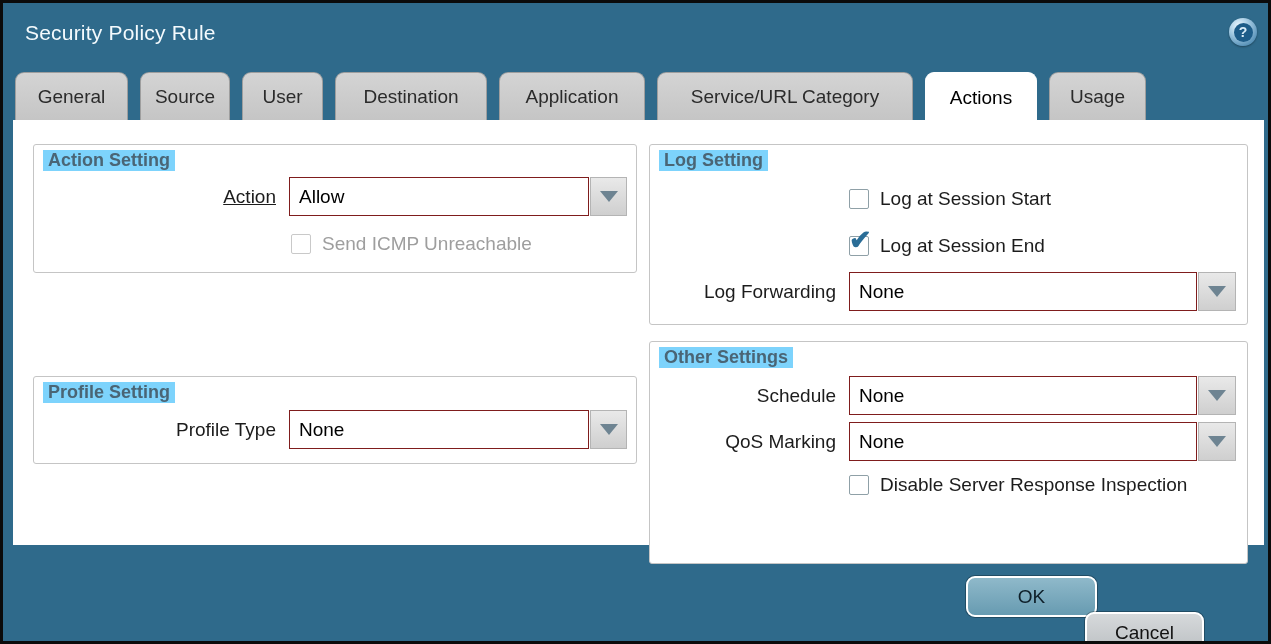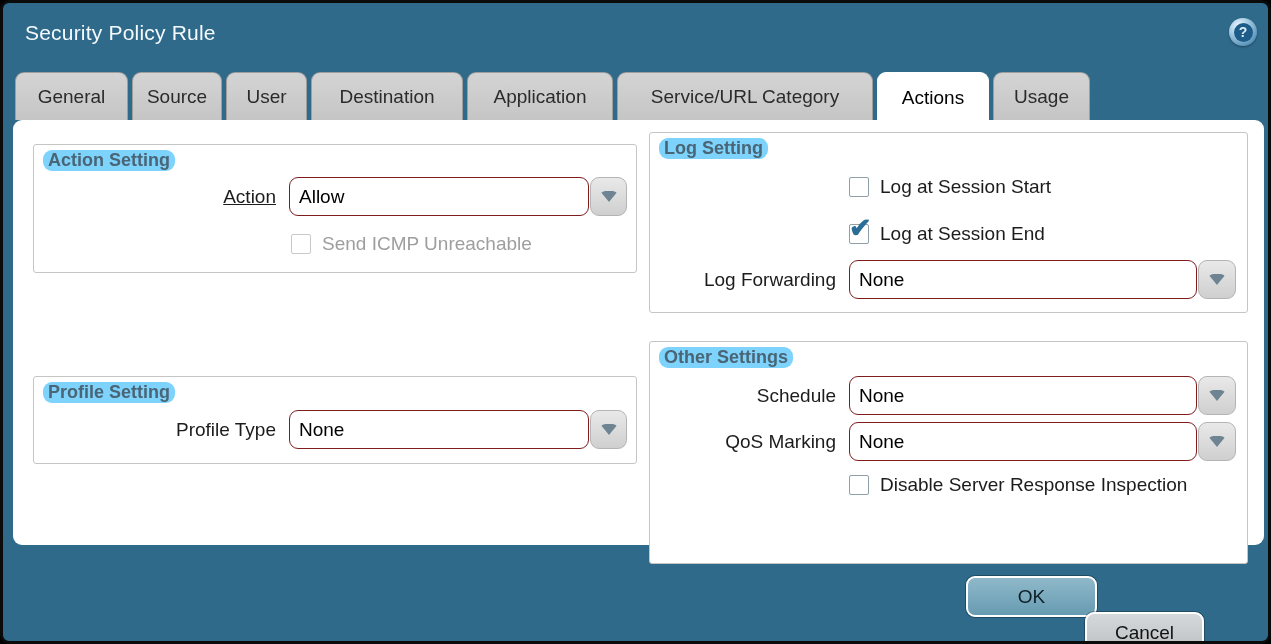--- a/index.html
+++ b/index.html
@@ -1,16 +1,16 @@
 <!DOCTYPE html>
 <html><head>
 <meta charset="utf-8">
 <style>
   html,body{margin:0;padding:0;background:#000;}
-  *{box-sizing:border-box;font-family:"Liberation Sans", sans-serif;border-radius:9px;}
+  *{box-sizing:border-box;font-family:"Liberation Sans", sans-serif;}
   .dialog{
     position:relative;width:1271px;height:644px;
     background:#2f6a8b;border:3px solid #0b0b0b;overflow:hidden;
   }
   
   .title{
     position:absolute;left:22px;top:18px;color:#f4fafd;font-size:21px;
     letter-spacing:.2px;
   }
   .help{
@@ -18,21 +18,21 @@
     background:radial-gradient(circle at 35% 28%, #eef8ff 0%, #a8cde4 35%, #5b94ba 75%, #3f7ba2 100%);
     display:flex;align-items:center;justify-content:center;cursor:pointer;
     box-shadow:0 1px 2px rgba(0,0,0,.35);
   }
   .help-inner{
     width:19px;height:19px;border-radius:50%;background:#1d5c88;
     color:#d8ecf8;font-size:14px;font-weight:bold;display:flex;
     align-items:center;justify-content:center;line-height:1;
   }
   
-  .tabs{position:absolute;left:12px;top:69px;display:flex;gap:4px;height:48px;}
+  .tabs{position:absolute;left:12px;top:69px;display:flex;gap:12px;height:48px;}
   .tab{
     height:48px;border-radius:9px 9px 0 0;display:flex;align-items:center;justify-content:center;
     background:linear-gradient(#d4d4d4,#c5c5c5);border:1px solid #9e9e9e;border-bottom:none;
     color:#2b2b2b;font-size:19px;cursor:pointer;z-index:1;
   }
   .tab.active{
     background:#fff;border-color:#fff;color:#000;height:50px;z-index:3;
   }
   
   .panel{
@@ -121,21 +121,21 @@
 
     <div class="group" style="left:20px;top:256px;width:604px;height:88px;padding-left:43px;">
       <span class="legend">Profile Setting</span>
       <div class="flabel" style="left:0;top:33px;width:242px;line-height:39px;">Profile Type</div>
       <div class="combo-input" style="left:255px;top:33px;width:300px;height:39px;">None</div>
       <div class="combo-btn" style="left:556px;top:33px;width:37px;height:39px;">
         <span class="tri"></span>
       </div>
     </div>
 
-    <div class="group" style="left:636px;top:12px;width:599px;height:181px;">
+    <div class="group" style="left:636px;top:24px;width:599px;height:181px;">
       <span class="legend">Log Setting</span>
       <div class="cb" style="left:199px;top:44px;"></div>
       <div class="cblabel" style="left:230px;top:44px;line-height:20px;">Log at Session Start</div>
       <div class="cb checked" style="left:199px;top:91px;">
           <span class="check">✔</span>
         </div>
       <div class="cblabel" style="left:230px;top:91px;line-height:20px;">Log at Session End</div>
       <div class="flabel" style="left:0;top:127px;width:186px;line-height:39px;">Log Forwarding</div>
       <div class="combo-input" style="left:199px;top:127px;width:348px;height:39px;">None</div>
       <div class="combo-btn" style="left:548px;top:127px;width:38px;height:39px;">

